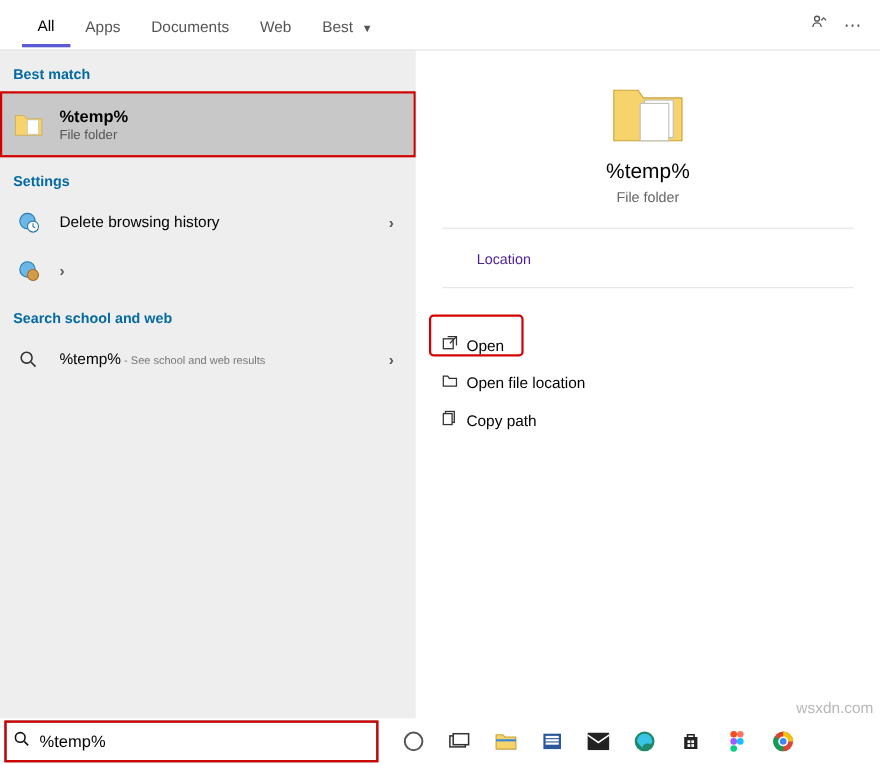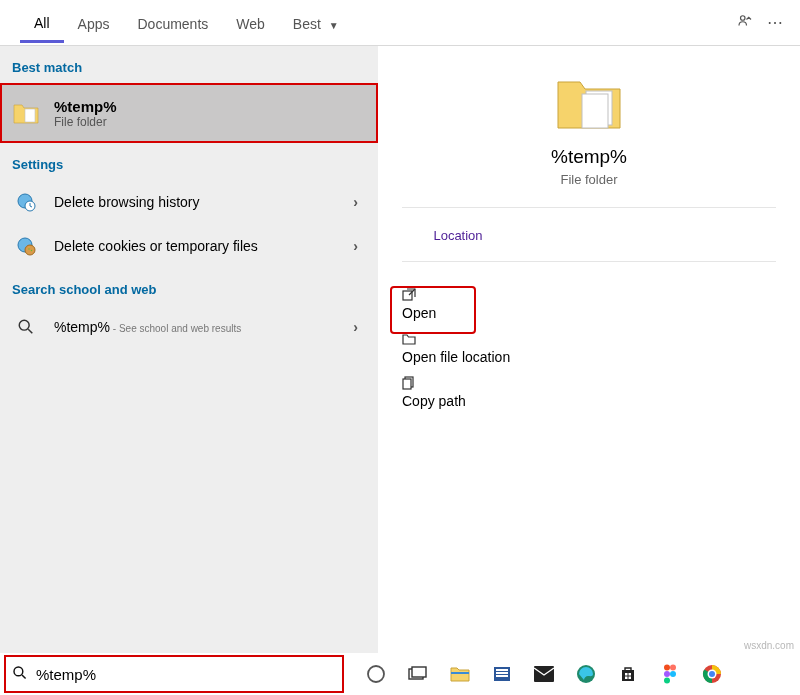--- a/index.html
+++ b/index.html
@@ -37,35 +37,35 @@
   
   .preview-folder { margin: 28px auto 14px auto; width: 70px; height: 58px; position: relative; }
   .preview-title { text-align: center; font-size: 19px; font-weight: 400; color: #000; }
   .preview-sub { text-align: center; font-size: 13px; color: #666; margin-top: 4px; }
   .divider { border-top: 1px solid #e5e5e5; margin: 20px 24px; }
   .kv { display: flex; padding: 0 30px 18px 30px; font-size: 13px; }
   .kv-key { width: 100px; color: #4c1d95; text-align: center; }
   .kv-val { color: #444; text-decoration: underline; cursor: pointer; }
 
   .actions { padding: 6px 14px; }
-  .action { display: flex; align-items: flex-start; height: 44px; padding: 0 10px; cursor: pointer; border-radius: 2px; flex-direction: column; }
+  .action { display: flex; align-items: flex-end; height: 34px; padding: 0 10px; cursor: pointer; border-radius: 2px; }
   .action .aicon { width: 22px; text-align: left; color: #333; font-size: 14px; }
   .action .alabel { font-size: 14px; color: #000; }
   .action.red { outline: 2px solid #d40000; width: 82px; }
 
   
   .searchbar-row { height: 42px; display: flex; align-items: center; }
   .searchbox { width: 340px; height: 38px; margin-left: 4px; border: 2px solid #666; background: #fff; display: flex; align-items: center; padding: 0 6px; }
   .searchbox.red { outline: 2px solid #d40000; outline-offset: -2px; border: 2px solid #666; }
   .searchbox .sicon { color: #222; font-size: 15px; margin-right: 8px; }
   .searchbox input { border: none; outline: none; flex: 1; font-size: 15px; color: #000; background: transparent; }
   .taskbar { flex: 1; height: 42px; display: flex; align-items: center; gap: 18px; padding-left: 20px; }
   .tb-icon { width: 24px; height: 24px; display: flex; align-items: center; justify-content: center; cursor: pointer; }
 
-  .watermark { position: absolute; bottom: 44px; right: 6px; font-size: 10px; color: #b8b8b8; }
+  .watermark { position: absolute; bottom: 44px; right: 6px; font-size: 14px; color: #b8b8b8; }
 
   
 </style>
 </head>
 <body>
 
 <div class="app">
 
   <div class="tabbar">
     <div class="tab active">All</div>
@@ -121,21 +121,20 @@
 
       <div class="result sm">
         <div class="result-icon">
           <svg width="20" height="20" viewBox="0 0 20 20">
               <circle cx="9" cy="9" r="7" fill="#6bb7e6" stroke="#2a7ab0"></circle>
               <circle cx="14" cy="14" r="5" fill="#d99b4a" stroke="#a06a20"></circle>
               <circle cx="13" cy="13" r="0.7" fill="#6b3"></circle>
               <circle cx="15.5" cy="14.5" r="0.7" fill="#6b3"></circle>
             </svg>
         </div>
-        <div class="result-txt"><span class="result-title">Delete cookies or temporary files</span></div>
         <div class="result-arrow">›</div>
       </div>
 
       <div class="section-label">Search school and web</div>
 
       <div class="result sm">
         <div class="result-icon">
           <svg width="18" height="18" viewBox="0 0 20 20" fill="none" stroke="#333" stroke-width="1.6">
               <circle cx="8" cy="8" r="5.5"></circle>
               <path d="M12.5 12.5L17 17"></path>

